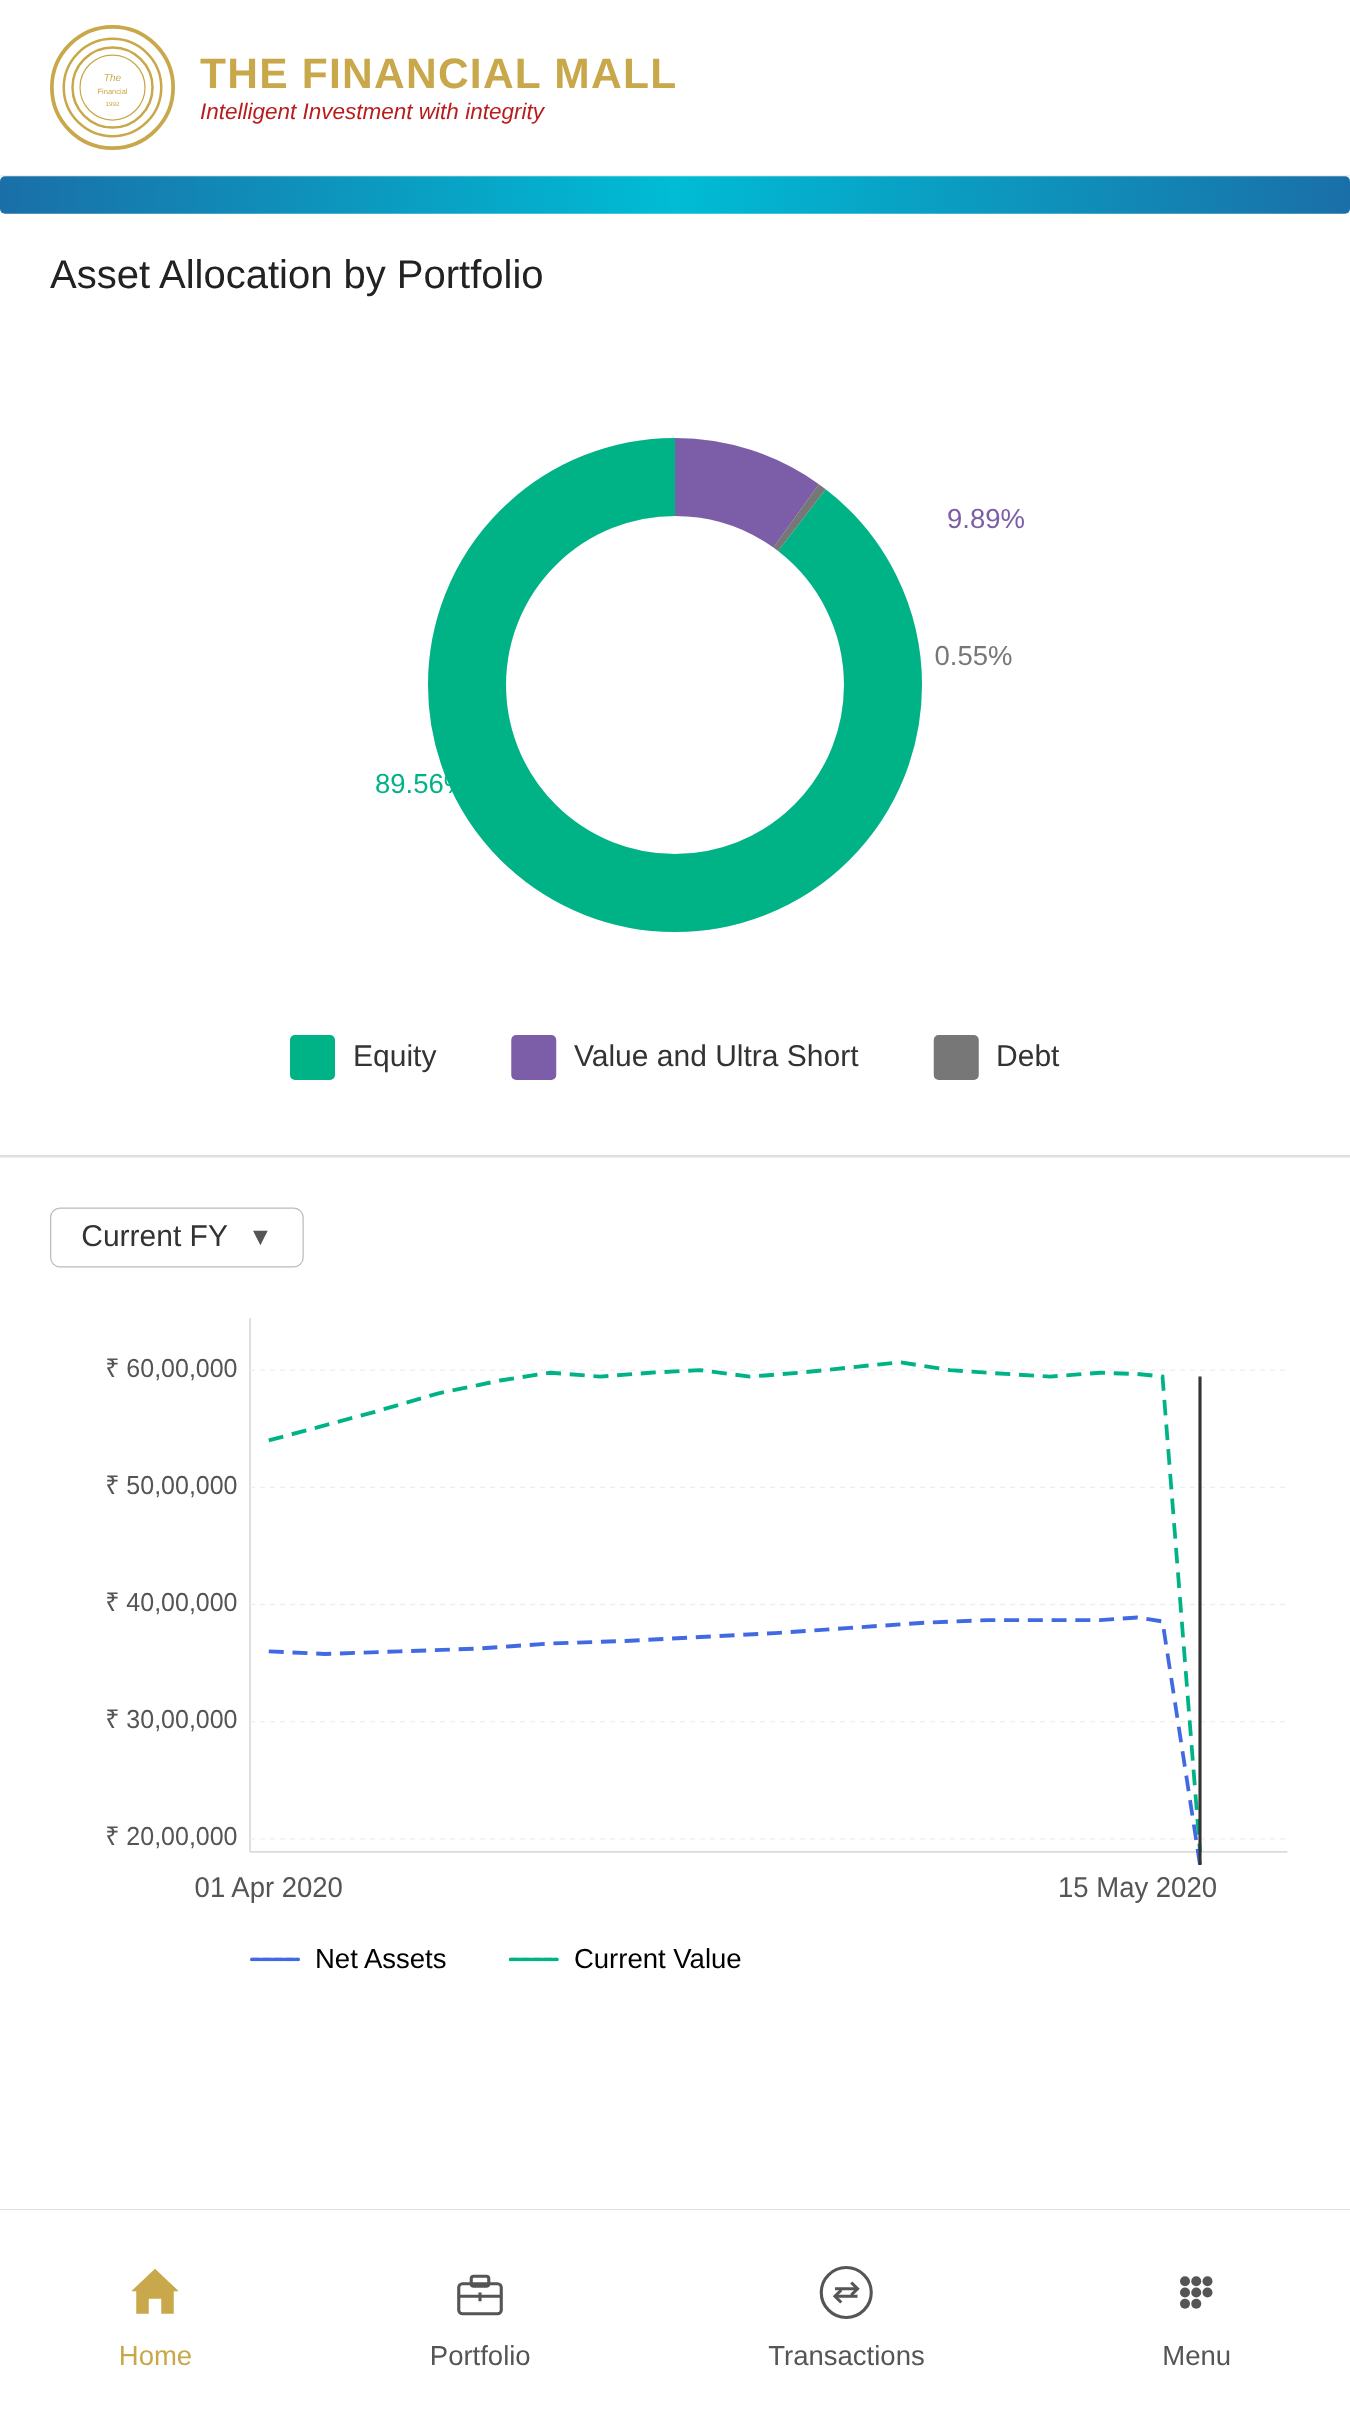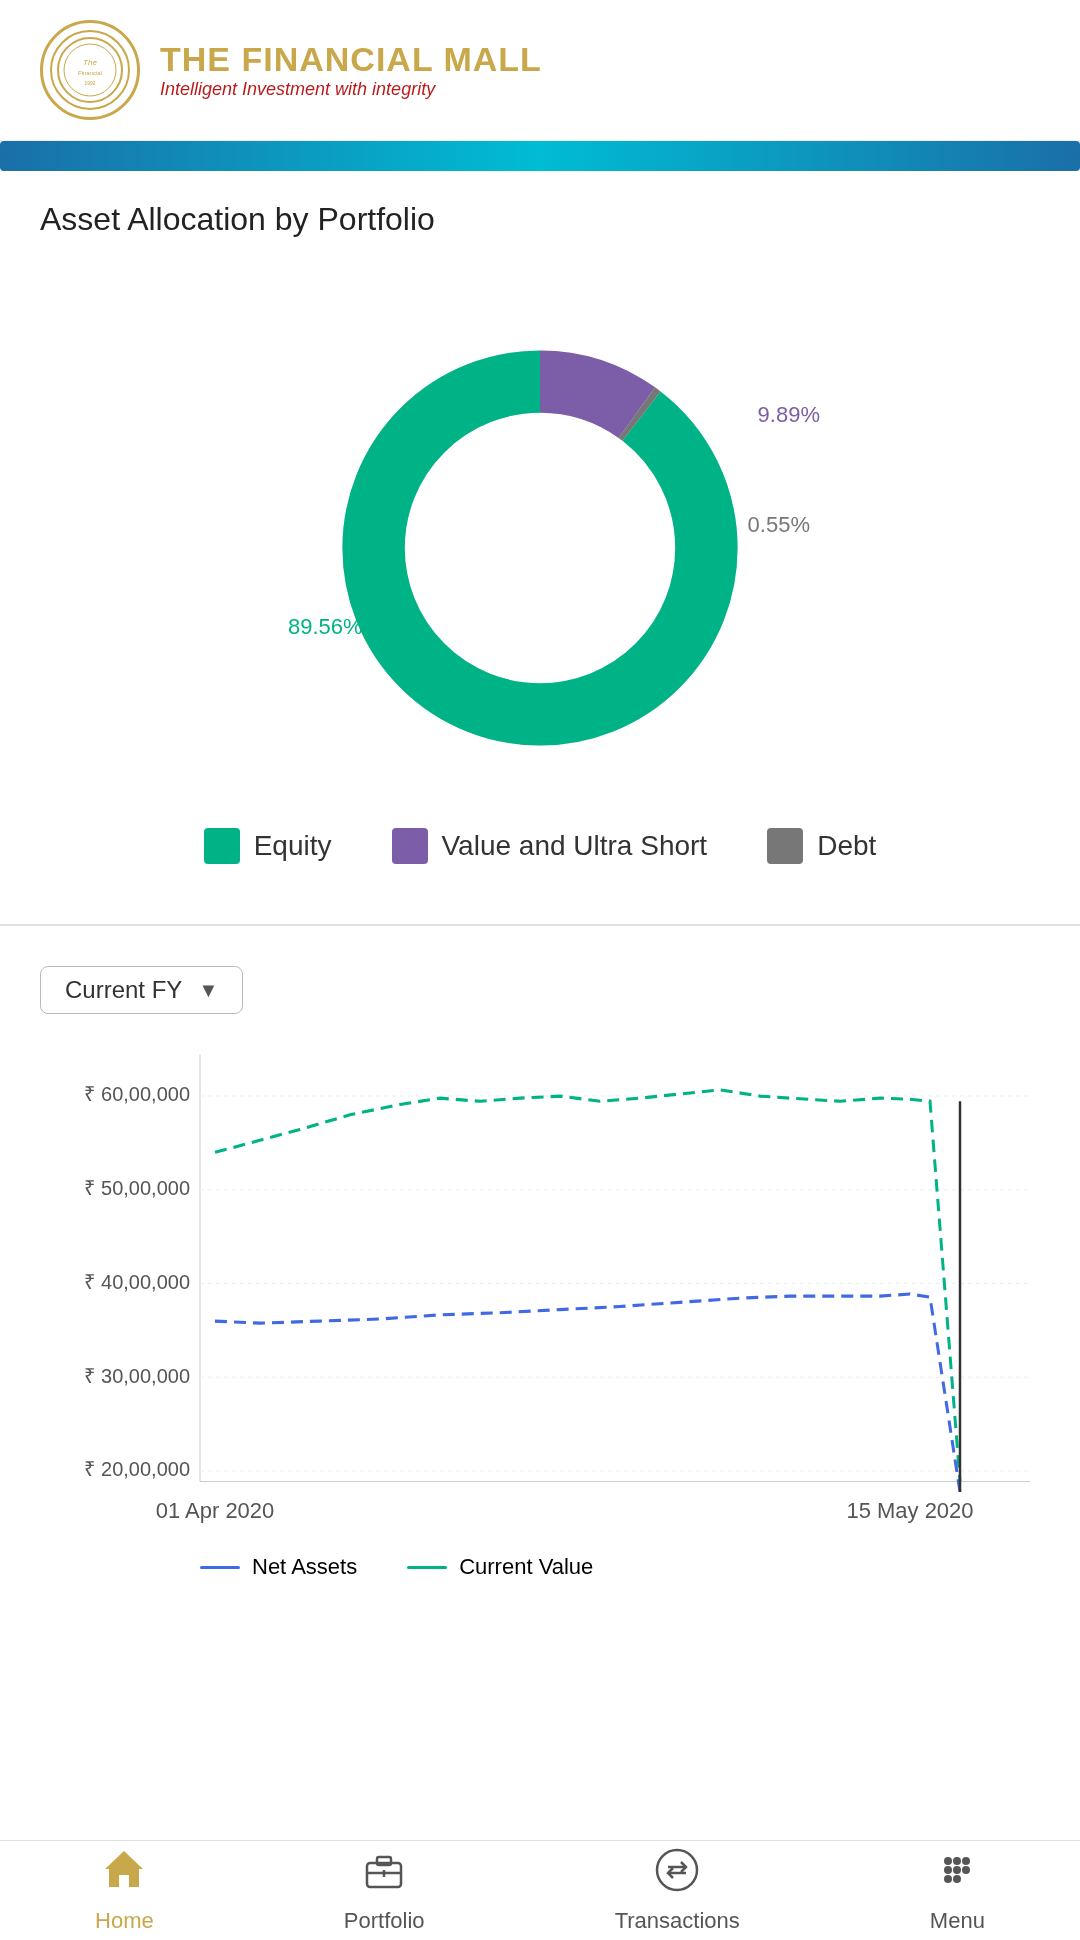--- a/index.html
+++ b/index.html
@@ -123,21 +123,21 @@
     .legend {
       display: flex;
       align-items: center;
       gap: 60px;
       margin-top: 20px;
     }
     .legend-item {
       display: flex;
       align-items: center;
       gap: 14px;
-      font-size: 28px;
+      font-size: 24px;
       color: #333;
     }
     .legend-box {
       width: 36px;
       height: 36px;
       border-radius: 4px;
     }
 
     
     .divider {
@@ -206,21 +206,21 @@
       width: 40px;
       height: 4px;
       border-radius: 2px;
     }
 
     
     .bottom-nav {
       position: fixed;
       bottom: 0;
       width: 1080px;
-      height: 100px;
+      height: 173px;
       background: #fff;
       border-top: 1.5px solid #e0e0e0;
       display: flex;
       align-items: center;
       justify-content: space-around;
     }
     .nav-item {
       display: flex;
       flex-direction: column;
       align-items: center;
@@ -283,21 +283,21 @@
         <circle cx="250" cy="250" r="160" fill="none" stroke="#00b386" stroke-width="60" stroke-dasharray="900.3 1005.3" stroke-dashoffset="-104.95" transform="rotate(-90 250 250)"></circle>
 
         <circle cx="250" cy="250" r="160" fill="none" stroke="#7b5ea7" stroke-width="60" stroke-dasharray="99.4 1005.3" stroke-dashoffset="0" transform="rotate(-90 250 250)"></circle>
 
         <circle cx="250" cy="250" r="160" fill="none" stroke="#777777" stroke-width="60" stroke-dasharray="5.53 1005.3" stroke-dashoffset="-99.4" transform="rotate(-90 250 250)"></circle>
 
         <circle cx="250" cy="250" r="125" fill="white"></circle>
       </svg>
 
       
-      <div class="donut-label label-equity" style="position:absolute; left: 8px; top: 55%; font-size:22px; color:#00b386;">
+      <div class="donut-label label-equity" style="position:absolute; left: 20px; top: 55%; font-size:22px; color:#00b386;">
         <span>89.56%</span>
       </div>
       <div class="donut-label label-liquid" style="position:absolute; right: -20px; top: 22%; font-size:22px; color:#7b5ea7;">
         <span>9.89%</span>
       </div>
       <div class="donut-label label-debt" style="position:absolute; right: -10px; top: 43%; font-size:22px; color:#777;">
         <span>0.55%</span>
       </div>
     </div>
 

